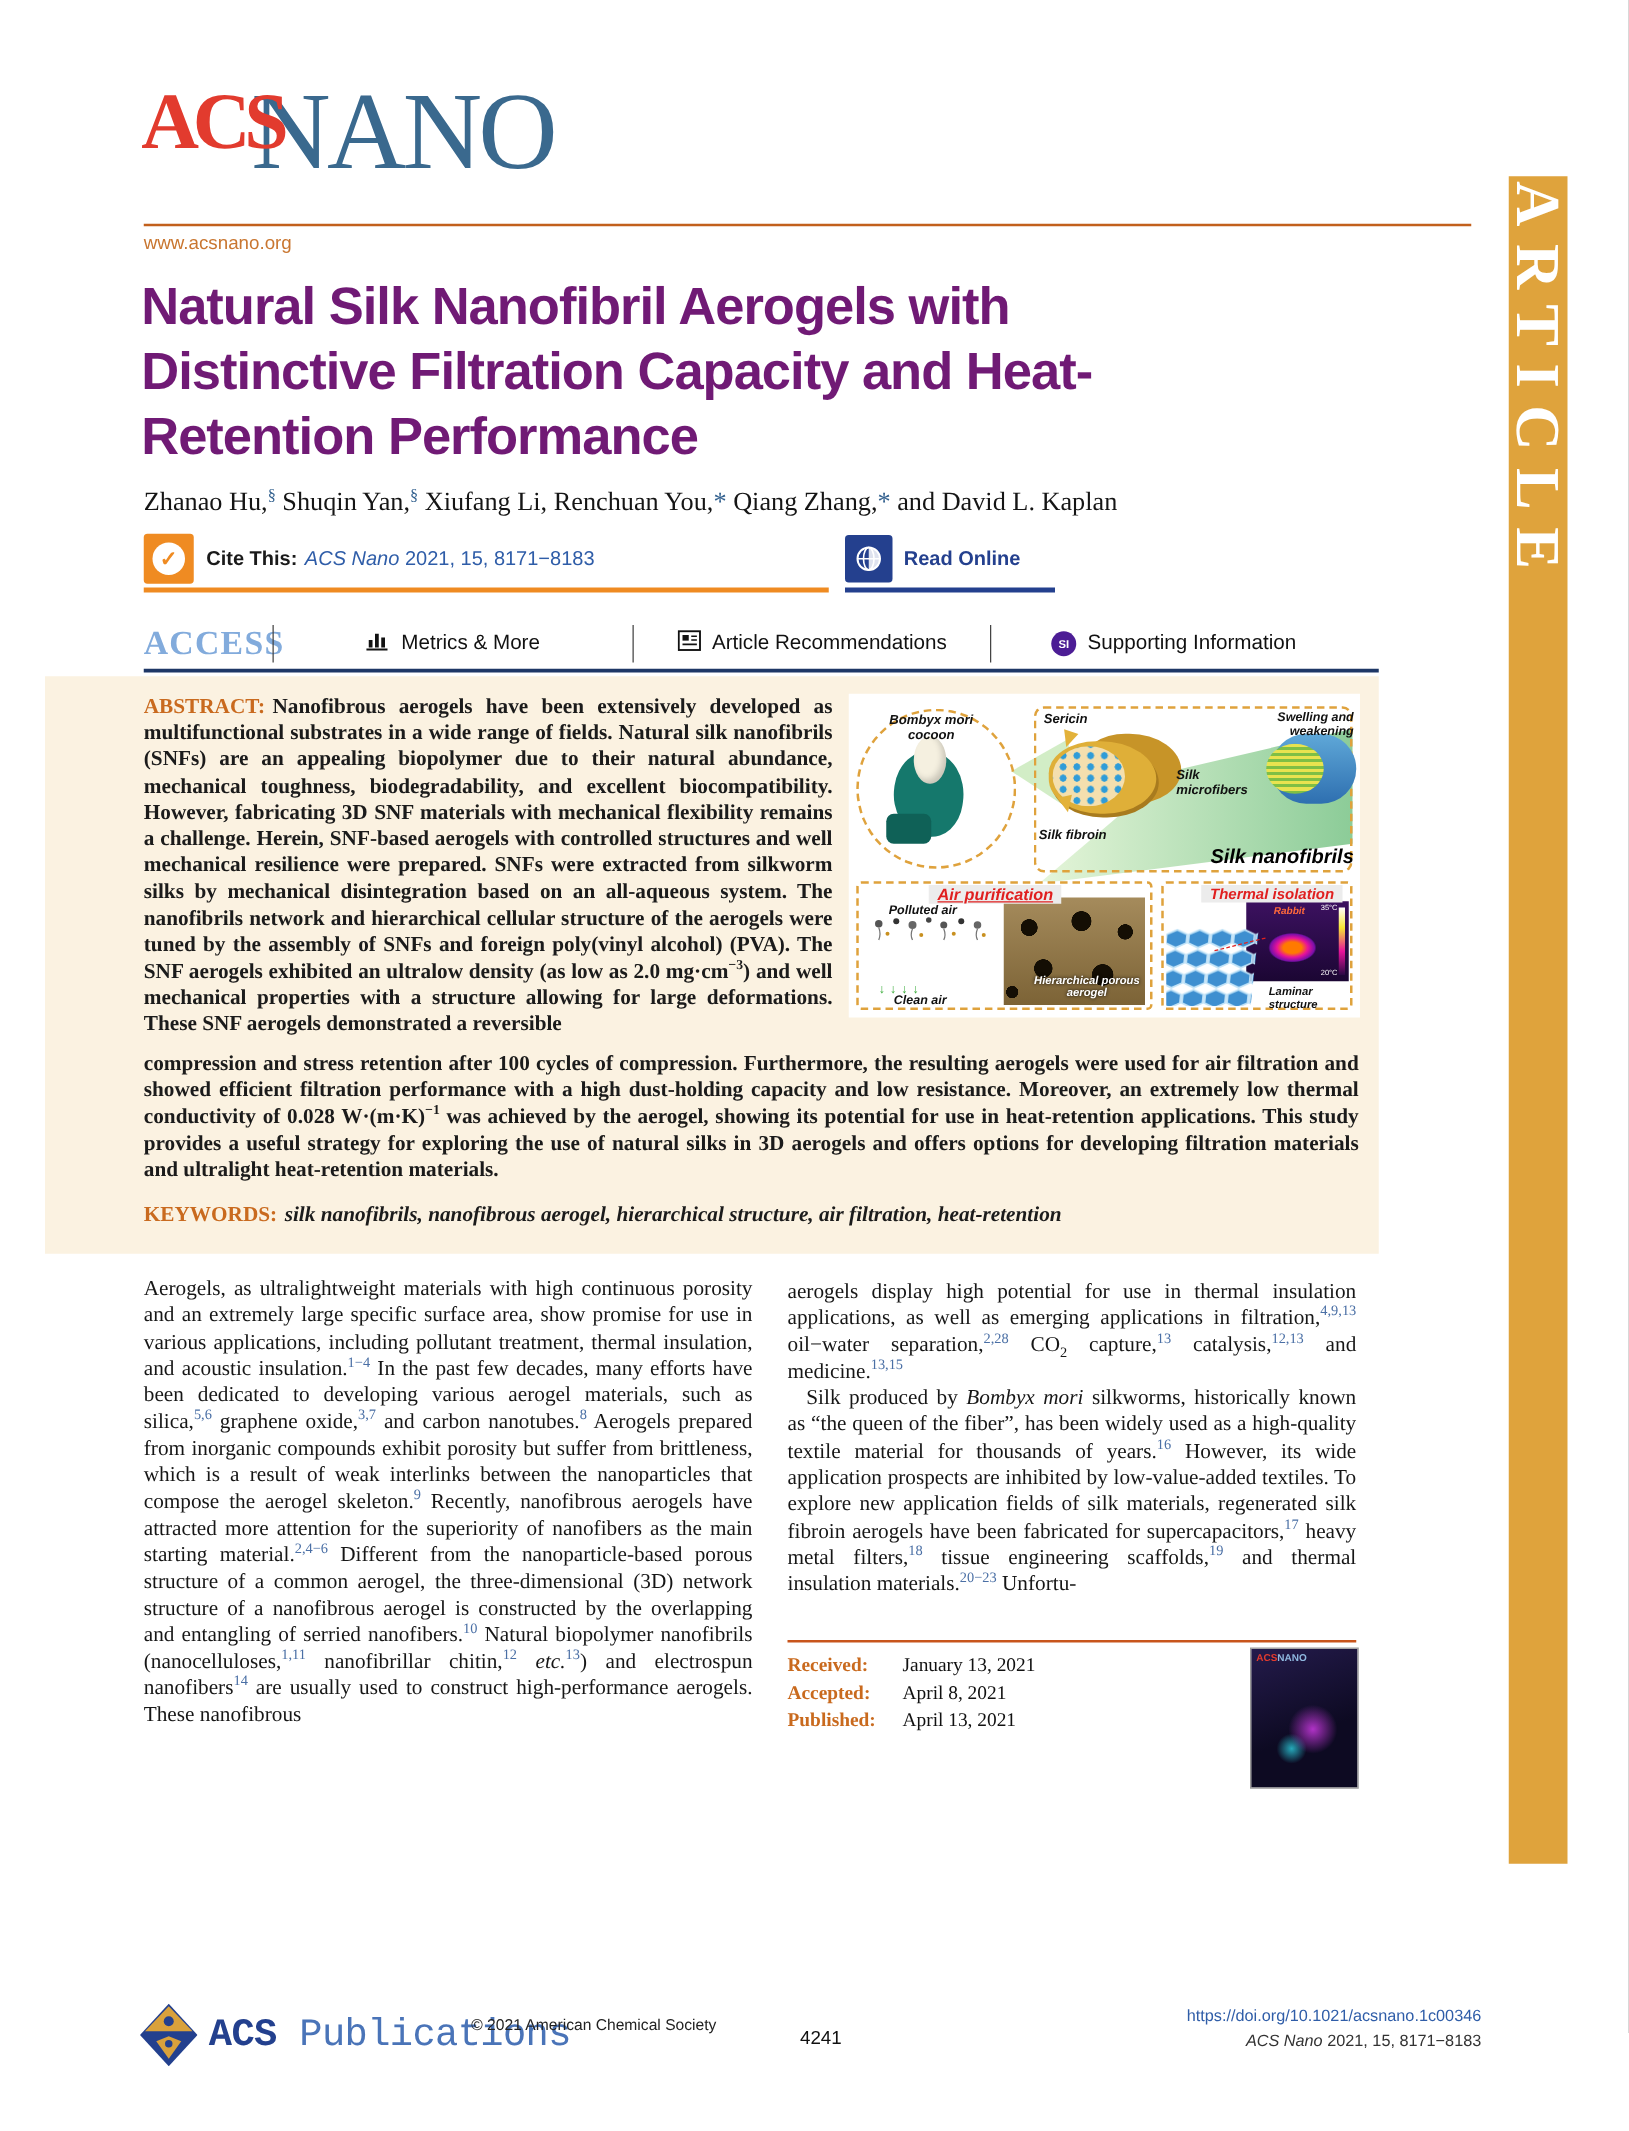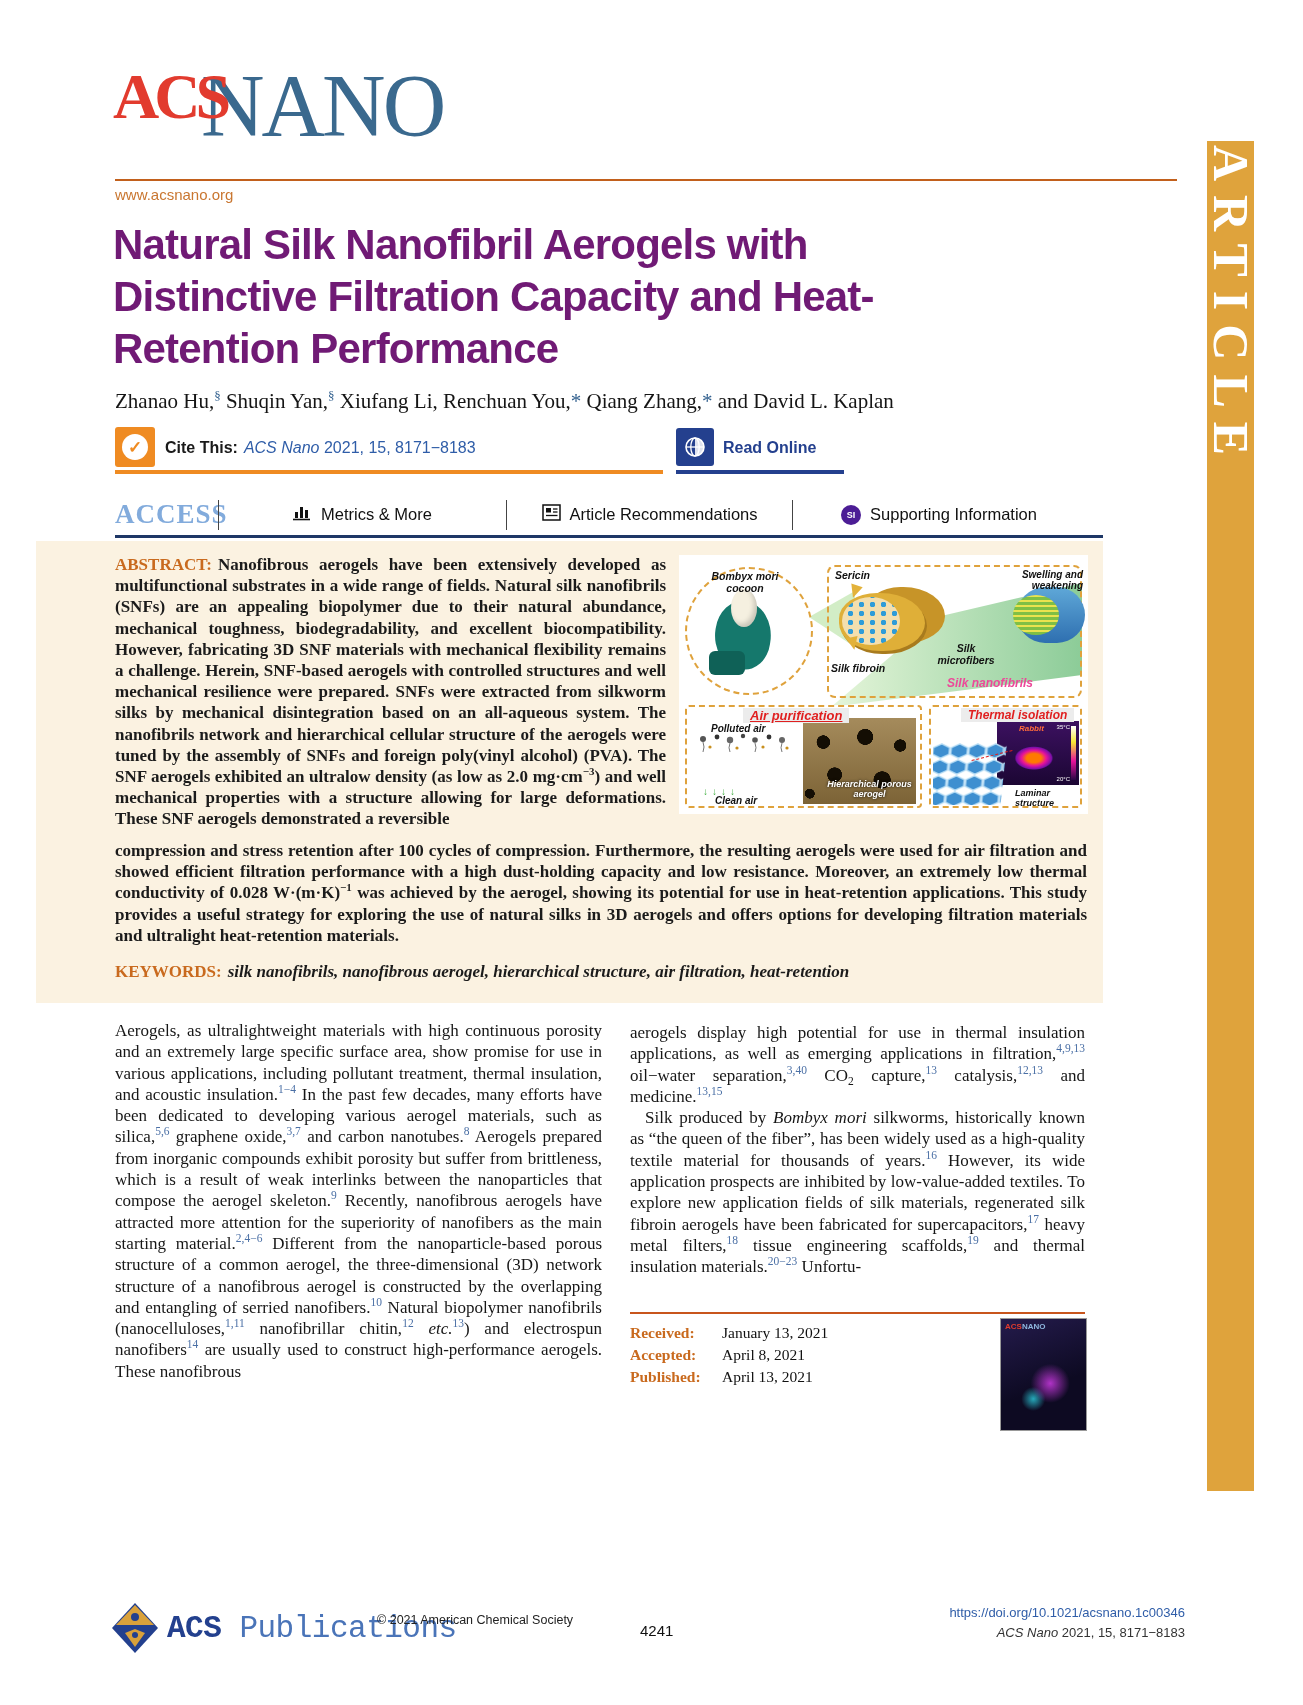--- a/index.html
+++ b/index.html
@@ -91,28 +91,28 @@
   .ga1 { left:170px; top:30px; transform:rotate(18deg); }
   .ga2 { left:168px; top:82px; transform:rotate(-12deg); }
   .fiber-back { position:absolute; left:186px; top:32px; width:80px; height:56px; background:#C79428;
                 border-radius:46% 54% 50% 50%; }
   .fiber { position:absolute; left:160px; top:38px; width:86px; height:58px; background:#DFAF38;
            border-radius:46% 54% 50% 50%; box-shadow:2px 3px 0 #A87B1E; }
   .fiber-face { position:absolute; left:163px; top:42px; width:58px; height:48px; background:#F4DFAE; border-radius:50%;
       background-image:radial-gradient(circle, #2F9CD8 2.6px, rgba(0,0,0,0) 3px);
       background-size:11px 9px; background-position:3px 3px; }
   .fibroin-label { left:152px; top:108px; }
-  .microfibers-label { left:251px; top:60px; width:72px; text-align:center;margin-top:28px; }
+  .microfibers-label { left:262px; top:60px; width:72px; text-align:left; }
   .cylinder { position:absolute; left:338px; top:32px; width:68px; height:56px;
               background:linear-gradient(180deg,#5FA8D8,#2E6FB0); border-radius:28px; z-index:1; }
   .cyl-fibers { position:absolute; left:-4px; top:8px; width:46px; height:40px; border-radius:50%;
       background:repeating-linear-gradient(180deg,#E9E34F 0 2.5px,#7FBF45 2.5px 5px); }
   .swelling-label { left:318px; top:14px; width:86px; text-align:right; font-size:10px; }
-  .nanofibrils-label { left:268px; top:122px; width:136px; text-align:left;
-                       color:#ec4899; font-size:12px; }
+  .nanofibrils-label { left:268px; top:122px; width:136px; text-align:right;
+                       color:#000000; font-size:16px; }
   .bl-panel { left:6px; top:150px; width:237px; height:103px; border-radius:4px; background:#fff; }
   .br-panel { left:250px; top:150px; width:153px; height:103px; border-radius:4px; background:#fff; }
   .panel-title { position:absolute; font-style:italic; font-weight:bold; color:#E01F1F;
                  background:#ECECEC; padding:0 7px; z-index:3; }
   .airp-title { left:64px; top:153px; font-size:13px;text-decoration:underline; }
   .thermal-title { left:282px; top:153px; font-size:12px; }
   .polluted-label { left:32px; top:168px; font-size:10px; }
   .dots { position:absolute; left:18px; top:178px; z-index:2; }
   .slab { position:absolute; left:16px; top:203px; width:102px; height:32px; background:#6FD3EA;
           border-radius:3px; transform:skewX(-18deg);
@@ -347,21 +347,21 @@
     <p class="keywords">
       <span class="lbl">KEYWORDS:</span><span>silk nanofibrils, nanofibrous aerogel, hierarchical structure, air filtration, heat-retention</span>
     </p>
   </div>
 
   <div class="col col-left">
     <p>Aerogels, as ultralightweight materials with high continuous porosity and an extremely large specific surface area, show promise for use in various applications, including pollutant treatment, thermal insulation, and acoustic insulation.<sup>1−4</sup> In the past few decades, many efforts have been dedicated to developing various aerogel materials, such as silica,<sup>5,6</sup> graphene oxide,<sup>3,7</sup> and carbon nanotubes.<sup>8</sup> Aerogels prepared from inorganic compounds exhibit porosity but suffer from brittleness, which is a result of weak interlinks between the nanoparticles that compose the aerogel skeleton.<sup>9</sup> Recently, nanofibrous aerogels have attracted more attention for the superiority of nanofibers as the main starting material.<sup>2,4−6</sup> Different from the nanoparticle-based porous structure of a common aerogel, the three-dimensional (3D) network structure of a nanofibrous aerogel is constructed by the overlapping and entangling of serried nanofibers.<sup>10</sup> Natural biopolymer nanofibrils (nanocelluloses,<sup>1,11</sup> nanofibrillar chitin,<sup>12</sup> <i>etc.</i><sup>13</sup>) and electrospun nanofibers<sup>14</sup> are usually used to construct high-performance aerogels. These nanofibrous</p>
   </div>
 
   <div class="col col-right">
-    <p>aerogels display high potential for use in thermal insulation applications, as well as emerging applications in filtration,<sup>4,9,13</sup> oil−water separation,<sup>3,40</sup> CO<sub>2</sub> capture,<sup>13</sup> catalysis,<sup>12,13</sup> and medicine.<sup>13,15</sup></p>
+    <p>aerogels display high potential for use in thermal insulation applications, as well as emerging applications in filtration,<sup>4,9,13</sup> oil−water separation,<sup>2,28</sup> CO<sub>2</sub> capture,<sup>13</sup> catalysis,<sup>12,13</sup> and medicine.<sup>13,15</sup></p>
     <p class="p2">Silk produced by <i>Bombyx mori</i> silkworms, historically known as “the queen of the fiber”, has been widely used as a high-quality textile material for thousands of years.<sup>16</sup> However, its wide application prospects are inhibited by low-value-added textiles. To explore new application fields of silk materials, regenerated silk fibroin aerogels have been fabricated for supercapacitors,<sup>17</sup> heavy metal filters,<sup>18</sup> tissue engineering scaffolds,<sup>19</sup> and thermal insulation materials.<sup>20−23</sup> Unfortu-</p>
   </div>
 
   <div class="dates-rule"></div>
   <div class="dates">
     <div>
       <span class="dlabel">Received:</span><span>January 13, 2021</span>
     </div>
     <div>
       <span class="dlabel">Accepted:</span><span>April 8, 2021</span>

